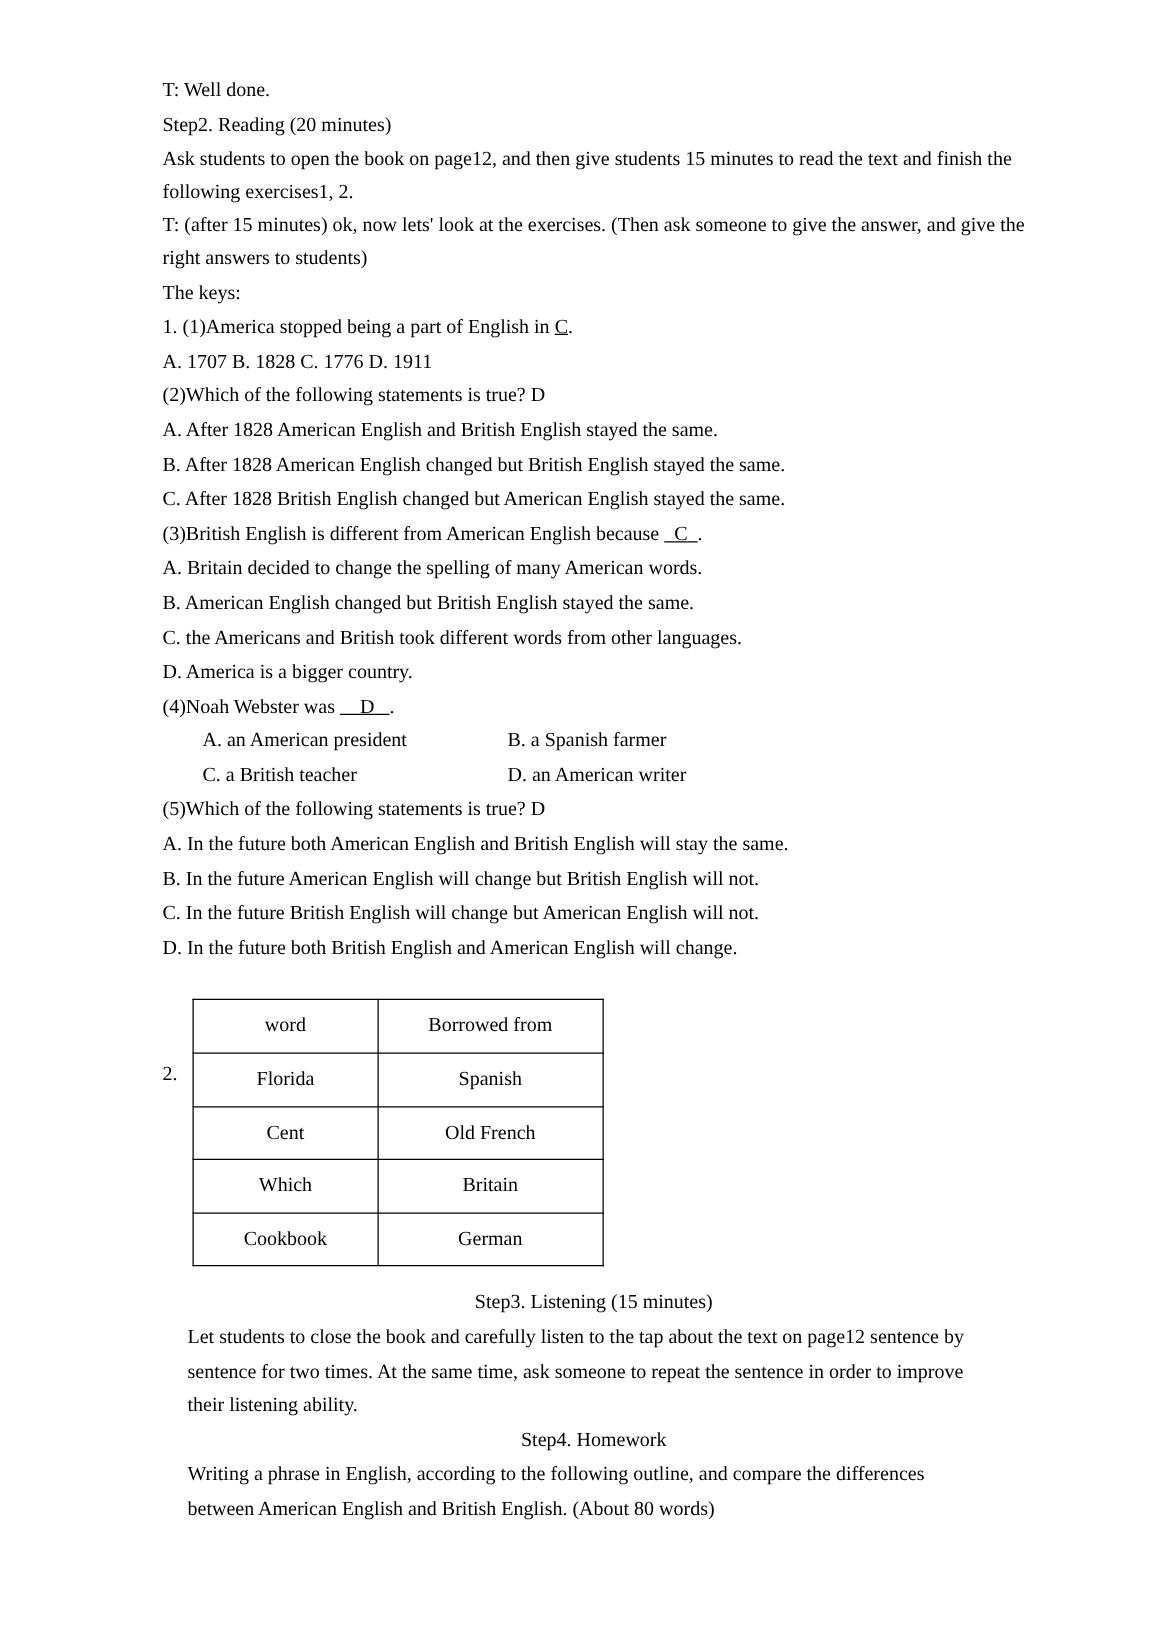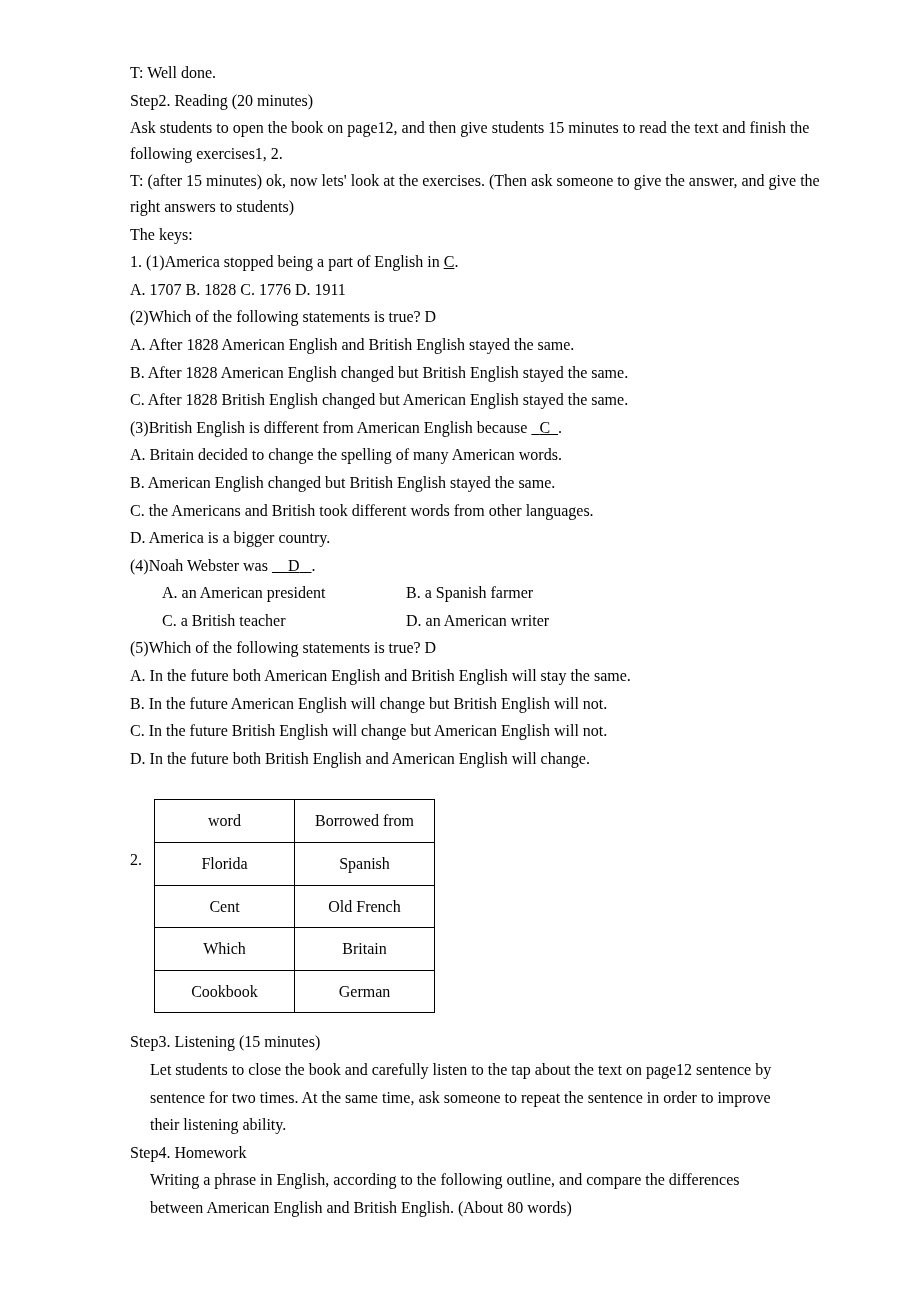--- a/index.html
+++ b/index.html
@@ -53,28 +53,29 @@
     .table-number {
       font-size: 16px;
       padding-top: 48px;
     }
     table {
       border-collapse: collapse;
       margin-left: 0;
     }
     table td {
       border: 1px solid #000;
-      padding: 8px 12px;
+      padding: 8px 40px;
       text-align: center;
       min-width: 140px;
       font-size: 16px;
     }
     .step-header {
       display: block;
       margin-bottom: 2px;
+      text-align: center;
     }
     .listening-indent {
       display: block;
       padding-left: 20px;
       margin-bottom: 2px;
     }
   </style>
 </head>
 <body>
 

